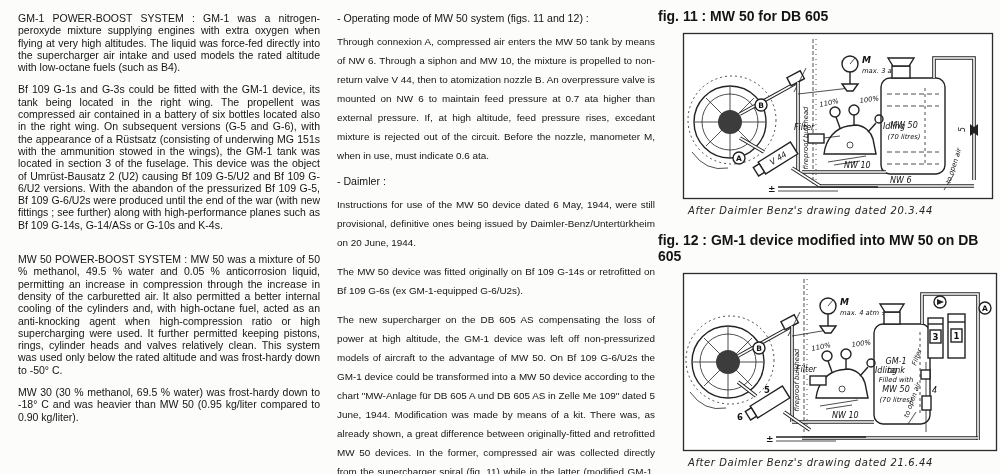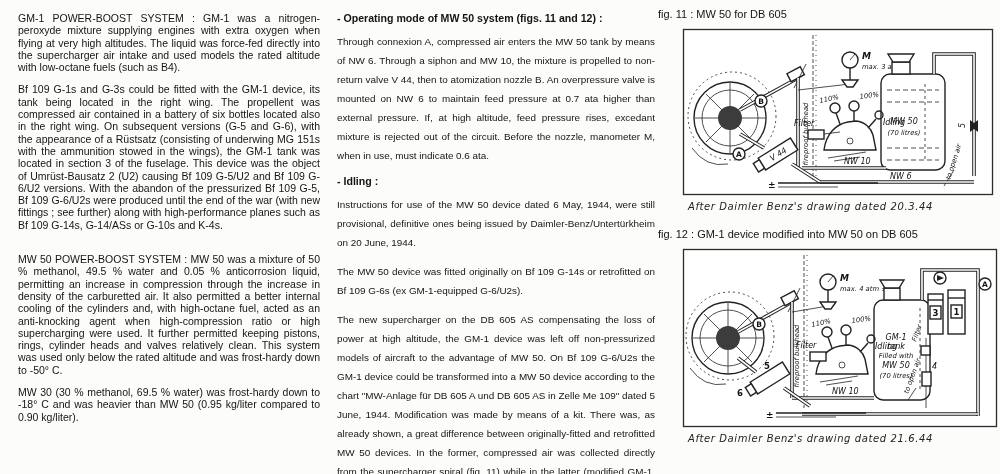--- a/index.html
+++ b/index.html
@@ -21,28 +21,28 @@
     line-height:12.3px;
     text-align:justify;
     margin-bottom:10px;
   }
   .col-mid .para { font-size:9.9px; line-height:19px; }
   .bold { font-weight:normal; }
   .mt-big { margin-top:22px; }
 
   .mid-head {
     font-size:10.6px;
+    font-weight:normal;
+    margin-bottom:8px;
+  }
+  .mid-head.second { margin-top:10px; }
+
+  .fig-title {
+    font-size:14px;
     font-weight:bold;
-    margin-bottom:8px;
-  }
-  .mid-head.second { margin-top:10px; }
-
-  .fig-title {
-    font-size:11px;
-    font-weight:normal;
     margin:2px 0 8px 0;
   }
   .fig-title.second { margin-top:16px; }
   .fig-box { margin-left:24px; }
   .fig-caption {
     font:italic 10px "DejaVu Sans", sans-serif;
     letter-spacing:0.6px;
     margin:1px 0 0 30px;
     color:#222;
   }
@@ -69,21 +69,21 @@
   <p class="para"><span>Bf 109 G-1s and G-3s could be fitted with the GM-1 device, its tank being located in the right wing. The propellent was compressed air contained in a battery of six bottles located also in the right wing. On subsequent versions (G-5 and G-6), with the appearance of a Rüstsatz (consisting of underwing MG 151s with the ammunition stowed in the wings), the GM-1 tank was located in section 3 of the fuselage. This device was the object of Umrüst-Bausatz 2 (U2) causing Bf 109 G-5/U2 and Bf 109 G-6/U2 versions. With the abandon of the pressurized Bf 109 G-5, Bf 109 G-6/U2s were produced </span><b class="bold">until</b><span> the end of the war (with new fittings ; see further) along with high-performance planes such as Bf 109 G-14s, G-14/ASs or G-10s and K-4s.</span></p>
 
   <p class="para mt-big"><b class="bold">MW 50 POWER-BOOST SYSTEM : </b><span>MW 50 was a mixture of 50 % methanol, 49.5 % water and 0.05 % anticorrosion liquid, permitting an increase in compression through the increase in density of the carburetted air. It also permitted a better internal cooling of the cylinders and, with high-octane fuel, acted as an anti-knocking agent when high-compression ratio or high supercharging were used. It further permitted keeping pistons, rings, cylinder heads and valves relatively clean. This system was used only </span><b class="bold">below</b><span> the rated altitude and was frost-hardy down to -50° C.</span></p>
 
   <p class="para">MW 30 (30 % methanol, 69.5 % water) was frost-hardy down to -18° C and was heavier than MW 50 (0.95 kg/liter compared to 0.90 kg/liter).</p>
 </div>
 
 <div class="col col-mid">
   <div class="mid-head">- Operating mode of MW 50 system (figs. 11 and 12) :</div>
   <p class="para">Through connexion A, compressed air enters the MW 50 tank by means of NW 6. Through a siphon and MW 10, the mixture is propelled to non-return valve V 44, then to atomization nozzle B. An overpressure valve is mounted on NW 6 to maintain feed pressure at 0.7 ata higher than external pressure. If, at high altitude, feed pressure rises, excedant mixture is rejected out of the circuit. Before the nozzle, manometer M, when in use, must indicate 0.6 ata.</p>
-  <div class="mid-head second">- Idling :</div>
+  <div class="mid-head second">- Daimler :</div>
   <p class="para">Instructions for use of the MW 50 device dated 6 May, 1944, were still provisional, definitive ones being issued by Daimler-Benz/Untertürkheim on 20 June, 1944.</p>
   <p class="para">The MW 50 device was fitted originally on Bf 109 G-14s or retrofitted on Bf 109 G-6s (ex GM-1-equipped G-6/U2s).</p>
   <p class="para">The new supercharger on the DB 605 AS compensating the loss of power at high altitude, the GM-1 device was left off non-pressurized models of aircraft to the advantage of MW 50. On Bf 109 G-6/U2s the GM-1 device could be transformed into a MW 50 device according to the chart "MW-Anlage für DB 605 A und DB 605 AS in Zelle Me 109" dated 5 June, 1944. Modification was made by means of a kit. There was, as already shown, a great difference between originally-fitted and retrofitted MW 50 devices. In the former, compressed air was collected directly from the supercharger spiral (fig. 11) while in the latter (modified GM-1, fig. 12) propellent was provided by a battery of 6 high-pressure compressed air-bottles (130 to 135 ata) in the right wing. Regulation was made by a pressure reducer ② located just behind an electric high-pressure valve ①. After landing, the use of this device necessitated manual operation of a drain valve ③ to avoid maintaining high pressure in the MW 50 tank and thus allowing filling. The non-return valve ⑤ operated injection of MW 50 mixture through nozzle B. Overpressure valve ⑥ of the GM-1 device was rendered electrically inoperative, its function being assumed by safety valve ④ (5 ata).</p>
 </div>
 
 <div class="col col-right">
 
   <div class="fig-title">fig. 11 : MW 50 for DB 605</div>
 
   <div class="fig-box">

